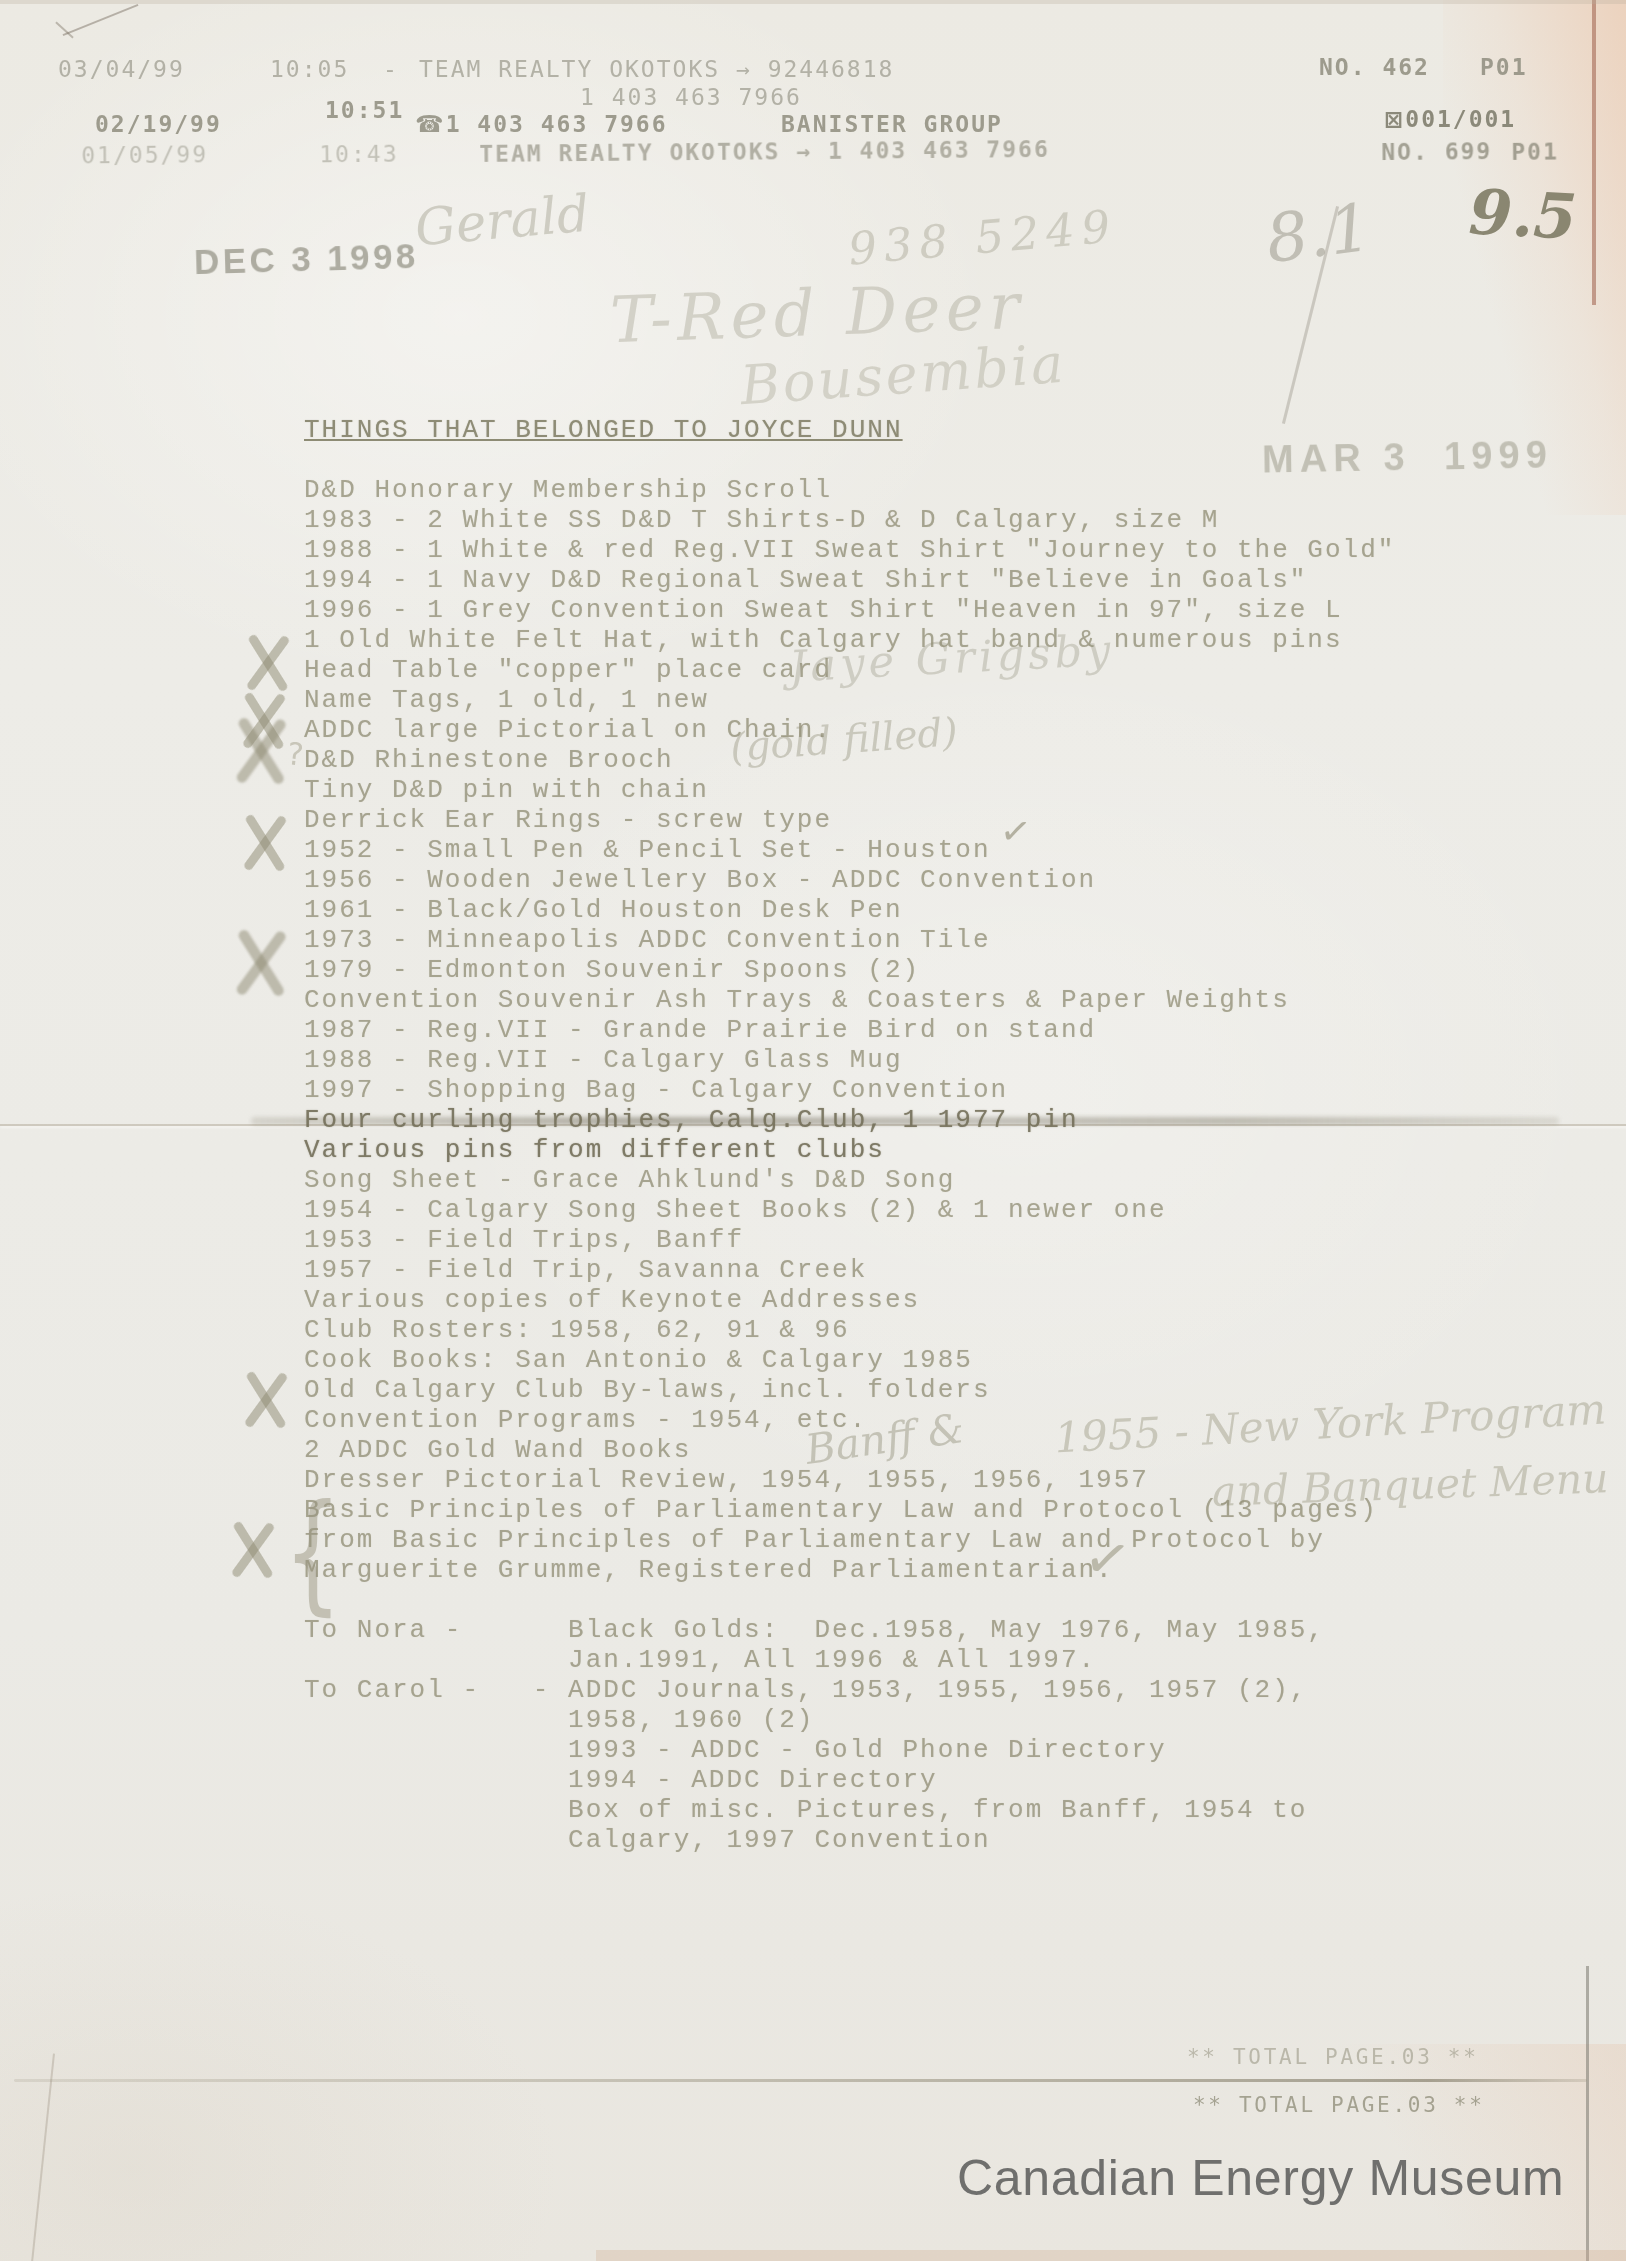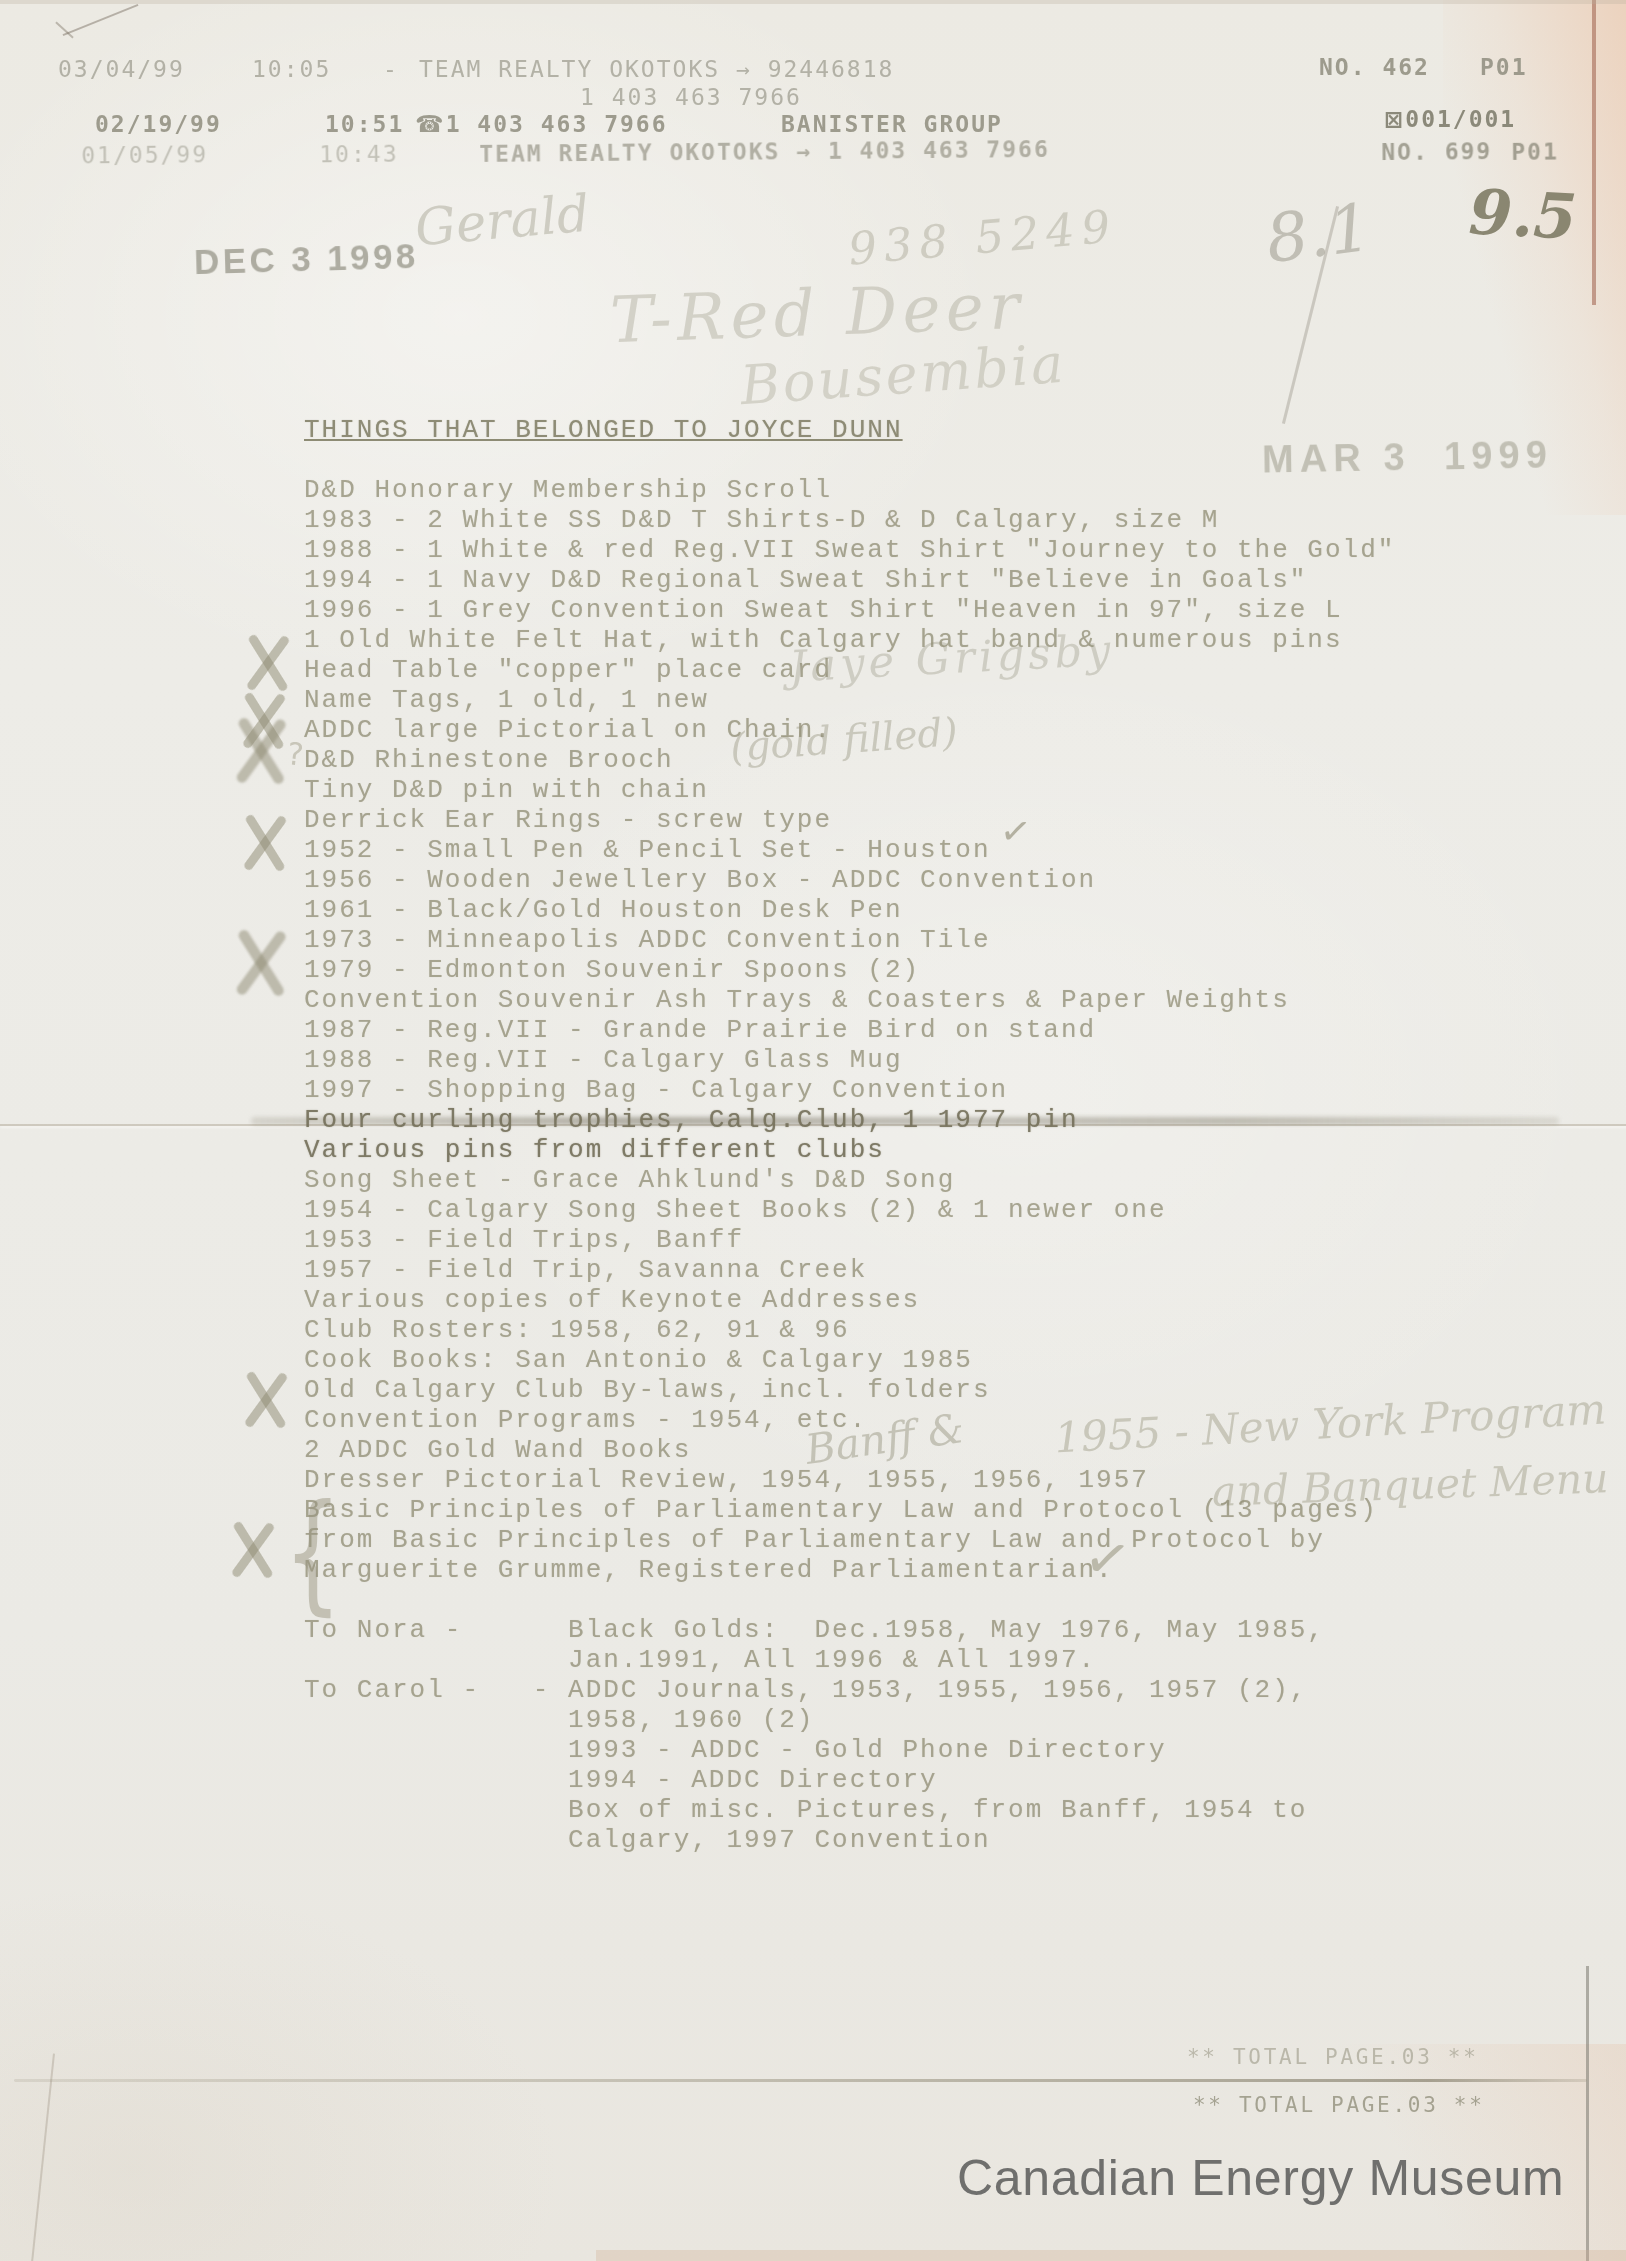--- a/index.html
+++ b/index.html
@@ -99,30 +99,30 @@
   <div class="edge-top"></div>
   <div class="scratch-tl-a"></div>
   <div class="scratch-tl-b"></div>
   <div class="crease-h"></div>
   <div class="crease-smudge"></div>
   <div class="crease-bl"></div>
   <div class="vline-br"></div>
   <div class="tint-bottom"></div>
 
   <span class="fx fx-light" style="left:58px;top:56px">03/04/99</span>
-  <span class="fx fx-light" style="left:252px;top:56px">10:05</span>
+  <span class="fx fx-light" style="left:270px;top:56px">10:05</span>
   <span class="fx fx-light" style="left:383px;top:56px">-</span>
   <span class="fx fx-light" style="left:419px;top:56px">TEAM REALTY OKOTOKS → 92446818</span>
   <span class="fx fx-mid" style="left:1319px;top:54px">NO. 462</span>
   <span class="fx fx-mid" style="left:1480px;top:54px">P01</span>
 
   <span class="fx fx-light" style="left:580px;top:84px">1 403 463 7966</span>
 
   <span class="fx fx-mid" style="left:95px;top:111px">02/19/99</span>
-  <span class="fx fx-mid" style="left:325px;top:111px">10:51</span>
+  <span class="fx fx-mid" style="left:325px;top:97px">10:51</span>
   <span class="fx fx-mid" style="left:415px;top:111px"><span class="glyph" style="position:static">☎</span><span>1 403 463 7966</span></span>
   <span class="fx fx-mid" style="left:781px;top:111px">BANISTER GROUP</span>
   <span class="fx fx-dark" style="left:1384px;top:106px"><span class="glyph" style="position:static">⊠</span><span>001/001</span></span>
 
   <div class="r4wrap">
     <span class="fx fx-light fx-blur" style="left:80px;top:136px">01/05/99</span>
     <span class="fx fx-light fx-blur" style="left:318px;top:137px">10:43</span>
     <span class="fx fx-mid fx-blur" style="left:478px;top:138px">TEAM REALTY OKOTOKS → 1 403 463 7966</span>
     <span class="fx fx-dark fx-blur" style="left:1380px;top:144px">NO. 699</span>
     <span class="fx fx-dark fx-blur" style="left:1510px;top:145px">P01</span>

